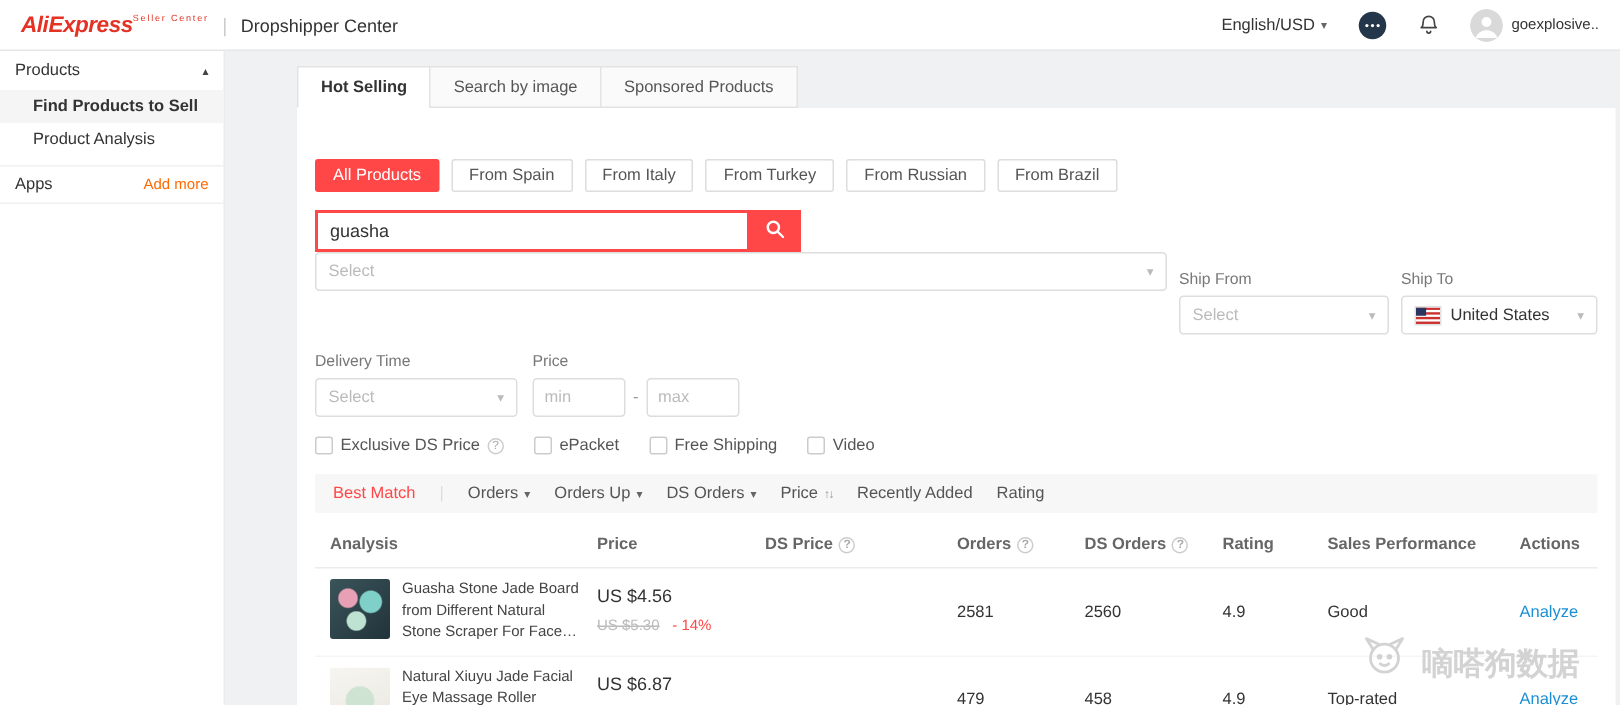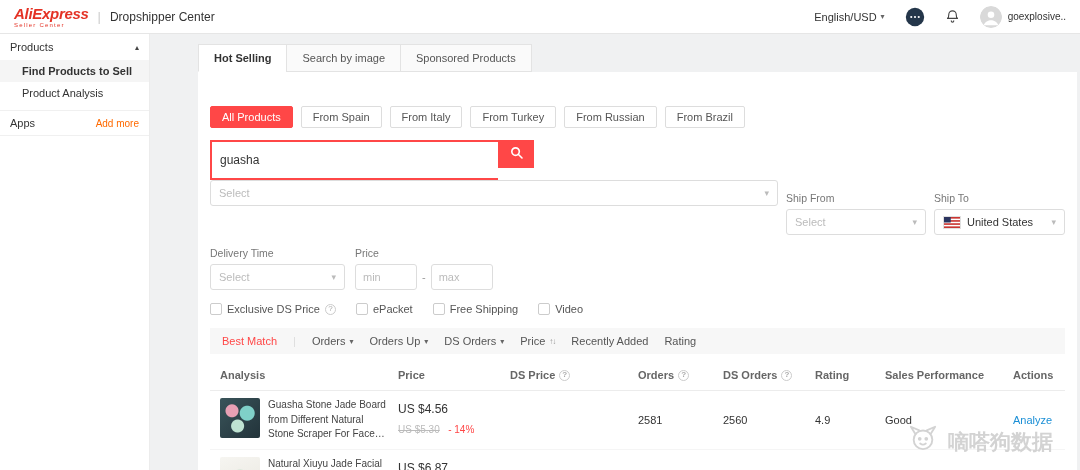--- a/index.html
+++ b/index.html
@@ -1,21 +1,21 @@
 <!DOCTYPE html>
 <html><head>
 <meta charset="utf-8">
 <style>
   * { box-sizing: border-box; margin: 0; padding: 0; }
   html,body { width:1080px; height:470px; overflow:hidden; }
   body { font-family:"Liberation Sans", sans-serif; background:#f0f1f2; color:#333; }
 
   
   .header { height:34px; background:#fff; border-bottom:1px solid #e6e6e6; display:flex; align-items:center; padding:0 14px; position:relative; z-index:5; }
-  .logo-block { display:flex; flex-direction:column; line-height:1; cursor:pointer; }
+  .logo-block { display:flex; flex-direction:row; line-height:1; cursor:pointer; }
   .logo { color:#e43225; font-weight:bold; font-size:15px; font-style:italic; letter-spacing:-0.3px; }
   .logo-sub { color:#e43225; font-size:6px; letter-spacing:1.2px; margin-top:1px; }
   .header-divider { color:#ccc; margin:0 9px; font-size:13px; }
   .app-title { font-size:12px; color:#333; }
   .header-right { margin-left:auto; display:flex; align-items:center; gap:20px; }
   .lang { font-size:11px; color:#333; display:flex; align-items:center; gap:4px; cursor:pointer; }
   .caret { font-size:8px; color:#666; }
   .icon-btn { display:flex; align-items:center; cursor:pointer; }
   .user { display:flex; align-items:center; gap:6px; cursor:pointer; }
   .avatar { width:22px; height:22px; border-radius:50%; overflow:hidden; flex:none; }
@@ -37,21 +37,21 @@
   .tab { font-size:11px; color:#555; padding:7px 15px; border:1px solid #e3e3e3; border-right:none; background:#fafafa; cursor:pointer; white-space:nowrap; }
   .tab:last-child { border-right:1px solid #e3e3e3; }
   .tab.active { background:#fff; color:#333; font-weight:bold; border-bottom-color:#fff; }
   .card { background:#fff; padding:14px 12px; min-height:412px; }
 
   .pills { display:flex; gap:8px;margin-top:20px; }
   .pill { font-size:11px; color:#555; border:1px solid #ddd; border-radius:2px; background:#fff; padding:4px 11px; cursor:pointer; white-space:nowrap; }
   .pill.active { background:#ff4747; border-color:#ff4747; color:#fff; }
 
   .search-row { margin-top:12px; display:flex; }
-  .search-input { width:288px; height:40px; border:2px solid #ff4747; border-right:none; padding:0 8px; font-size:12px; color:#333; outline:none; font-family:"Liberation Sans",sans-serif; }
+  .search-input { width:288px; height:28px; border:2px solid #ff4747; border-right:none; padding:0 8px; font-size:12px; color:#333; outline:none; font-family:"Liberation Sans",sans-serif; }
   .search-btn { width:36px; height:28px; background:#ff4747; border:none; display:flex; align-items:center; justify-content:center; cursor:pointer; }
 
   .flabel { font-size:10.5px; color:#777; margin:12px 0 5px; }
   .filter-row1 { display:grid; grid-template-columns:568px 140px 131px; column-gap:8px; }
   .filter-row2 { display:grid; grid-template-columns:135px 220px; column-gap:10px; }
   .select { height:26px; border:1px solid #ddd; border-radius:3px; background:#fff; display:flex; align-items:center; justify-content:space-between; padding:0 8px; font-size:11px; cursor:pointer; }
   .select .ph { color:#bbb; }
   .select .value { color:#333; display:flex; align-items:center; gap:6px; }
   .select .caret { color:#bbb; font-size:9px; }
   .flag { display:inline-flex; border:1px solid #e0e0e0; line-height:0; }

